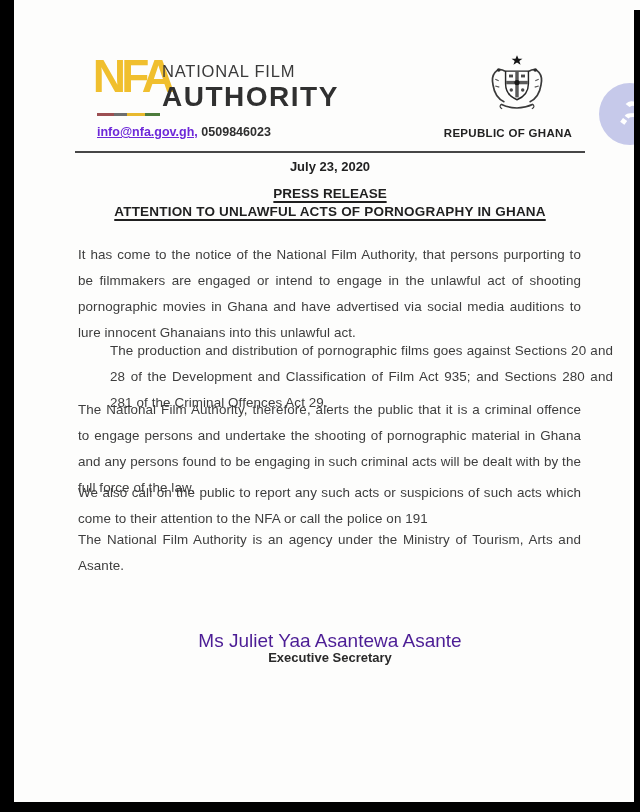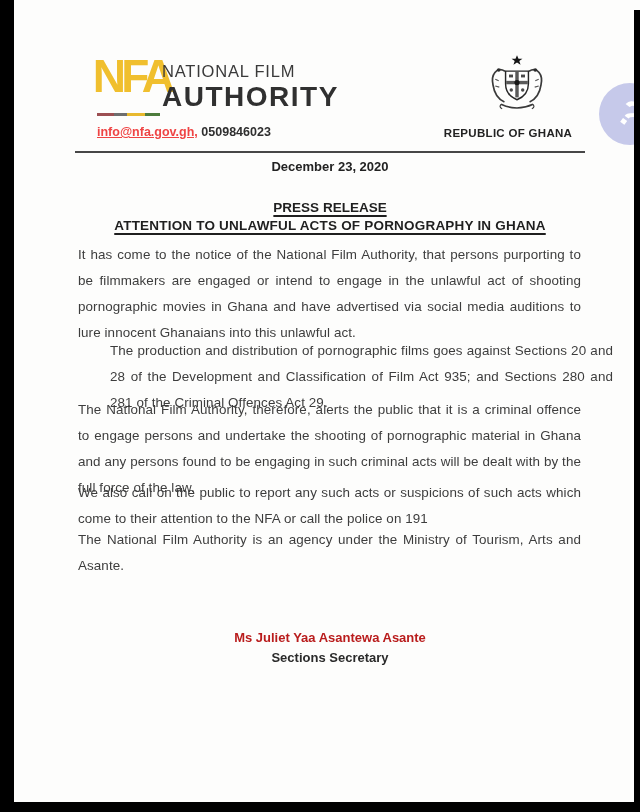--- a/index.html
+++ b/index.html
@@ -21,45 +21,45 @@
   }
   .logo-colorbar { position:absolute; left:97px; top:113px; width:63px; height:3px; display:flex; }
   .logo-colorbar span { height:3px; }
   .seg-red    { width:17px; background:#9c4f52; }
   .seg-gray   { width:13px; background:#6e6e6e; }
   .seg-yellow { width:18px; background:#e8b92e; }
   .seg-green  { width:15px; background:#4d7c3c; }
   .org-line1 { position:absolute; left:162px; top:62px; font-size:16.5px; font-weight:500; letter-spacing:0.8px; color:#3a3a3a; }
   .org-line2 { position:absolute; left:162px; top:81px; font-size:28px; font-weight:700; letter-spacing:1.5px; color:#303030; }
   .contact { position:absolute; left:97px; top:125px; font-size:12.5px; font-weight:700; color:#2f2f2f; }
-  .contact a { color:#ef4444; text-decoration:underline; cursor:pointer;text-align:right; }
+  .contact a { color:#6d28d9; text-decoration:underline; cursor:pointer;text-align:right; }
 
   .coat { position:absolute; left:488px; top:54px; width:58px; height:64px; }
   .republic { position:absolute; left:440px; top:127px; width:136px; text-align:center;
     font-size:11.5px; font-weight:700; letter-spacing:0.3px; color:#222; }
 
   .rule { position:absolute; left:75px; top:151px; width:510px; height:2px; background:#474747; }
 
   
   .centered { position:absolute; left:78px; width:504px; text-align:center; color:#222; }
   .date-line { top:159px; font-size:13px; font-weight:700; }
   .headline { font-size:13.5px; font-weight:700; color:#1f1f1f;
-    text-decoration:underline; text-decoration-thickness:1.5px; text-underline-offset:2.5px;margin-top:14px; }
+    text-decoration:underline; text-decoration-thickness:1.5px; text-underline-offset:2.5px; }
   .h1 { top:186px; }
   .h2 { top:204px; letter-spacing:0.2px; }
 
   
   .para {
     position:absolute; left:78px; width:503px;
     font-size:13.4px; line-height:26px; text-align:justify; color:#3d3d3d;
     letter-spacing:0.1px; margin:0;
   }
   .p0 { top:242px; } .p1 { top:338px;margin-left:32px; } .p2 { top:397px; } .p3 { top:480px; } .p4 { top:527px; }
 
-  .sig-name  { top:630px; font-size:13px; font-weight:700; color:#b91c1c; }
+  .sig-name  { top:630px; font-size:19px; font-weight:400; color:#4c1d95; }
   .sig-title { top:650px; font-size:13px; font-weight:700; color:#2a2a2a; }
 
   
   .help-fab {
     position:absolute; left:599px; top:83px; width:62px; height:62px;
     border-radius:50%; background:#c6c9ea; z-index:5; cursor:pointer;
     display:flex; align-items:center; justify-content:center;
   }
   .help-fab .glyph {
     color:#ffffff; font-size:36px; font-weight:700;
@@ -108,31 +108,31 @@
       <rect x="57" y="36" width="7" height="5" fill="#494949"></rect>
       <circle cx="40" cy="63" r="3" fill="#494949"></circle>
       <circle cx="60" cy="63" r="3" fill="#494949"></circle>
       <path d="M22,88 q28,13 56,0" fill="none" stroke="#3a3a3a" stroke-width="3"></path>
       <path d="M22,88 q-4,5 2,8 M78,88 q4,5 -2,8" fill="none" stroke="#3a3a3a" stroke-width="2"></path>
     </svg>
     <div class="republic">REPUBLIC OF GHANA</div>
 
     <div class="rule"></div>
 
-    <div class="centered date-line">December 23, 2020</div>
+    <div class="centered date-line">July 23, 2020</div>
     <div class="centered headline h1">PRESS RELEASE</div>
     <div class="centered headline h2">ATTENTION TO UNLAWFUL ACTS OF PORNOGRAPHY IN GHANA</div>
 
     <p class="para p0">It has come to the notice of the National Film Authority,  that persons purporting to be filmmakers are engaged or intend to engage in the unlawful act of shooting pornographic movies in Ghana and have advertised via social media auditions to lure innocent Ghanaians into this unlawful act.</p>
     <p class="para p1">The production and distribution of pornographic films goes against Sections 20 and 28 of the Development and Classification of Film Act 935; and Sections 280 and 281 of the Criminal Offences Act 29.</p>
     <p class="para p2">The National Film Authority, therefore, alerts the public that it is a criminal offence to engage persons and undertake the shooting of  pornographic material  in Ghana and any persons found to be engaging in such criminal acts will be dealt with by the full force of the law.</p>
     <p class="para p3">We also call on the public to report any such acts or suspicions of such acts which come to their attention to the NFA or call the police on 191</p>
     <p class="para p4">The National Film Authority is an agency under the Ministry of Tourism, Arts and Asante.</p>
 
     <div class="centered sig-name">Ms Juliet Yaa Asantewa Asante</div>
-    <div class="centered sig-title">Sections Secretary</div>
+    <div class="centered sig-title">Executive Secretary</div>
   </div>
 
   <div class="help-fab">
     <span class="glyph">?</span>
   </div>
 
 </div>
 
 </body></html>

